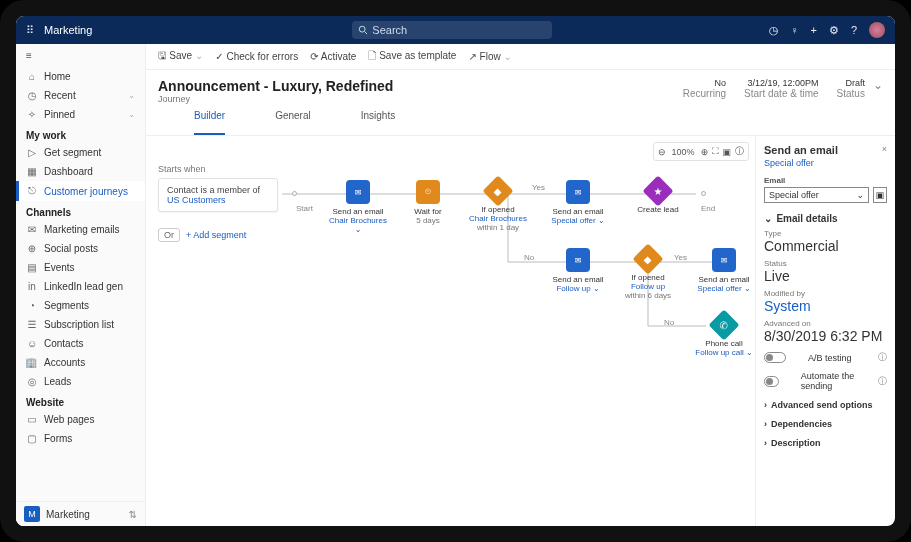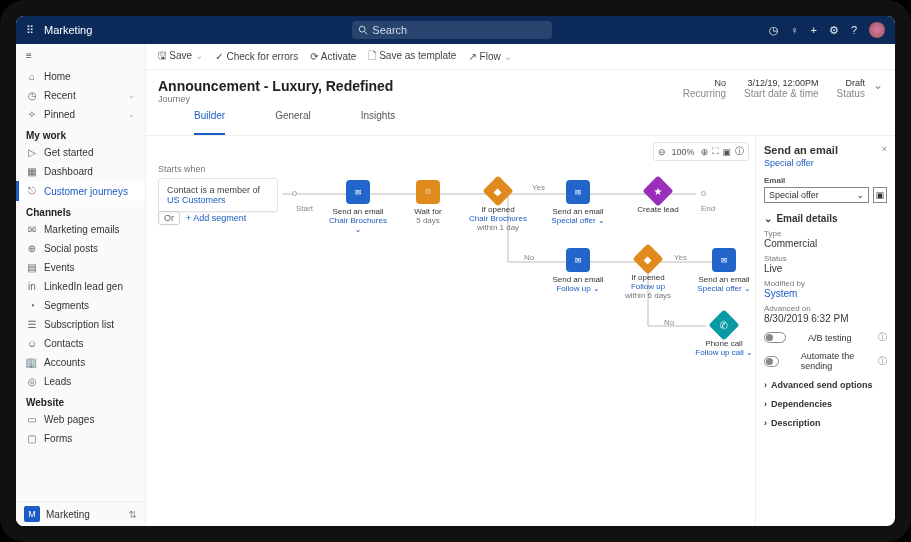--- a/index.html
+++ b/index.html
@@ -34,21 +34,21 @@
 .tabs { display: flex; gap: 14px; padding: 6px 12px 0; font-size: 10px; color: #555; border-bottom: 1px solid #eee; }
 .tab { padding-bottom: 12px; cursor: pointer; margin-left: 36px; }
 .tab.active { color: #1a5dc2; border-bottom: 2px solid #1a5dc2; }
 .workspace { flex: 1; display: flex; overflow: hidden; }
 .canvas-wrap { flex: 1; position: relative; overflow: hidden; background: #fff; }
 .canvas-toolbar { position: absolute; top: 6px; right: 6px; display: flex; gap: 4px; background: #fff; border: 1px solid #e2e2e2; border-radius: 3px; padding: 2px 4px; font-size: 9px; color: #555; align-items: center; }
 .canvas-toolbar .zlvl { padding: 0 2px; }
 .starts { position: absolute; top: 28px; left: 12px; font-size: 9px; color: #777; }
 .seg-card { position: absolute; top: 42px; left: 12px; width: 120px; background: #fff; border: 1px solid #e2e2e2; border-radius: 3px; padding: 6px 8px; font-size: 9px; color: #444; box-shadow: 0 1px 2px rgba(0,0,0,.05); }
 .seg-card .link { color: #1a5dc2; }
-.seg-or { position: absolute; top: 75px; left: 12px; display: flex; align-items: center; gap: 6px; font-size: 9px; }
+.seg-or { position: absolute; top: 92px; left: 12px; display: flex; align-items: center; gap: 6px; font-size: 9px; }
 .seg-or .or-badge { border: 1px solid #ccc; border-radius: 3px; padding: 1px 5px; color: #666; }
 .seg-or .add { color: #1a5dc2; }
 svg.flow { position: absolute; inset: 0; }
 .node { position: absolute; display: flex; flex-direction: column; align-items: center; width: 60px; font-size: 8px; text-align: center; }
 .tile { width: 24px; height: 24px; border-radius: 4px; display: flex; align-items: center; justify-content: center; color: #fff; }
 .tile.blue { background: #2266cc; }
 .tile.orange { background: #e08a1e; }
 .diamond { width: 22px; height: 22px; transform: rotate(45deg); display: flex; align-items: center; justify-content: center; color: #fff; border-radius: 3px; }
 .diamond.orange { background: #e08a1e; }
 .diamond.purple { background: #9b2dbc; }
@@ -62,21 +62,21 @@
 .branch-lbl { position: absolute; font-size: 8px; color: #888; }
 .details { width: 140px; border-left: 1px solid #eee; padding: 8px; font-size: 9px; color: #333; overflow-y: auto; }
 .details h3 { font-size: 11px; font-weight: 600; margin-bottom: 2px; }
 .details .sublink { color: #1a5dc2; font-size: 9px; margin-bottom: 8px; display: block; }
 .details .close-x { float: right; color: #888; cursor: pointer; }
 .details .fld-label { font-size: 8px; color: #555; margin-top: 6px; font-weight: 600; }
 .details .select { border: 1px solid #888; padding: 2px 4px; margin-top: 2px; display: flex; justify-content: space-between; align-items: center; font-size: 9px; }
 .details .collapse-head { margin-top: 10px; font-size: 10px; font-weight: 600; display: flex; align-items: center; gap: 4px; cursor: pointer; }
 .details .kv { margin-top: 5px; }
 .details .kv .k { color: #777; font-size: 8px; }
-.details .kv .v { font-size: 10px; }
+.details .kv .v { font-size: 14px; }
 .details .toggle-row { display: flex; align-items: center; gap: 22px; margin-top: 7px; font-size: 9px; }
 .details .toggle { width: 22px; height: 11px; border: 1px solid #888; border-radius: 6px; position: relative; }
 .details .toggle::after { content: ''; position: absolute; left: 1px; top: 1px; width: 7px; height: 7px; background: #888; border-radius: 50%; }
 .details .info-ico { margin-left: auto; color: #888; }
 .details .sect { margin-top: 9px; font-size: 9px; font-weight: 600; display: flex; align-items: center; gap: 4px; cursor: pointer; }
 </style>
 </head>
 <body>
 
 <div class="tablet">
@@ -117,21 +117,21 @@
           <div class="nav-item">
             <span class="ico">✧</span>
             <span>Pinned</span>
             <span class="chev">⌄</span>
           </div>
         </div>
       <div id="nav-sections">
           <div class="section-head">My work</div>
           <div class="nav-item">
             <span class="ico">▷</span>
-            <span>Get started</span>
+            <span>Get segment</span>
           </div>
           <div class="nav-item">
             <span class="ico">▦</span>
             <span>Dashboard</span>
           </div>
           <div class="nav-item active">
             <span class="ico">⎋</span>
             <span>Customer journeys</span>
           </div>
           <div class="section-head">Channels</div>

